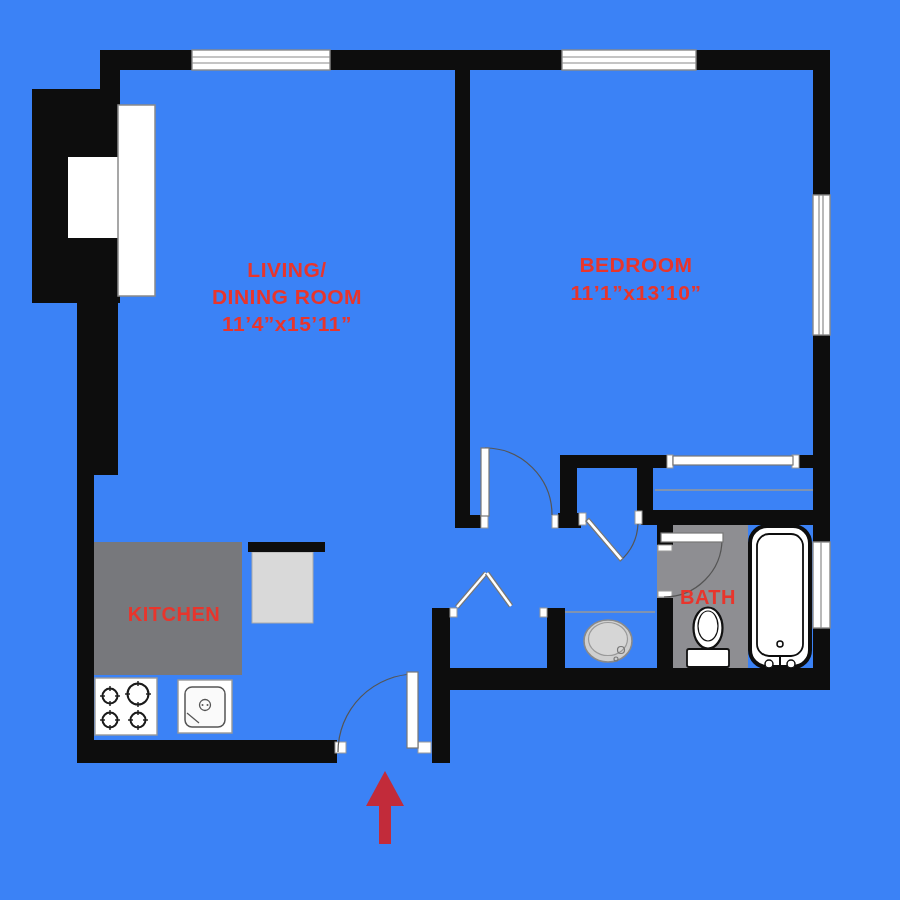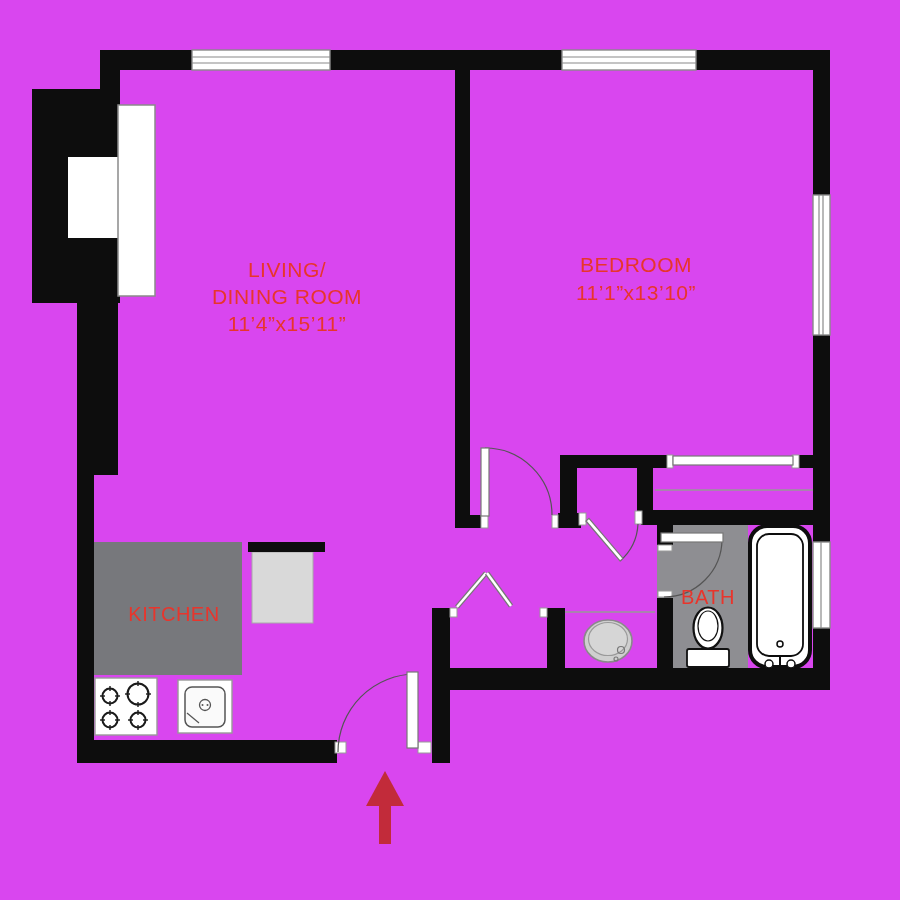--- a/index.html
+++ b/index.html
@@ -1,16 +1,16 @@
 <!DOCTYPE html>
 <html><head>
 <meta charset="utf-8">
 <style>
   html,body{margin:0;padding:0;background:#ffffff;}
-  .stage{position:relative;width:900px;height:900px;background:#d946ef;overflow:hidden;}
+  .stage{position:relative;width:900px;height:900px;background:#3b82f6;overflow:hidden;font-weight:bold;}
   svg{display:block;width:900px;height:900px;}
   .plan-label{font-family:"Liberation Sans","DejaVu Sans",sans-serif;letter-spacing:.5px;}
   .wall{fill:#0d0d0d;stroke:none;}
   .win{fill:#ffffff;stroke:#8a8a8a;stroke-width:1.4;}
   .winline{stroke:#8a8a8a;stroke-width:1.2;}
   .doorleaf{fill:#ffffff;stroke:#777777;stroke-width:1.2;}
   .jamb{fill:#ffffff;stroke:#999999;stroke-width:1;}
   .arc{fill:none;stroke:#555555;stroke-width:1.2;}
   .fix{stroke:#999999;stroke-width:1.4;fill:#ffffff;}
   .fixdark{stroke:#1a1a1a;fill:none;}

